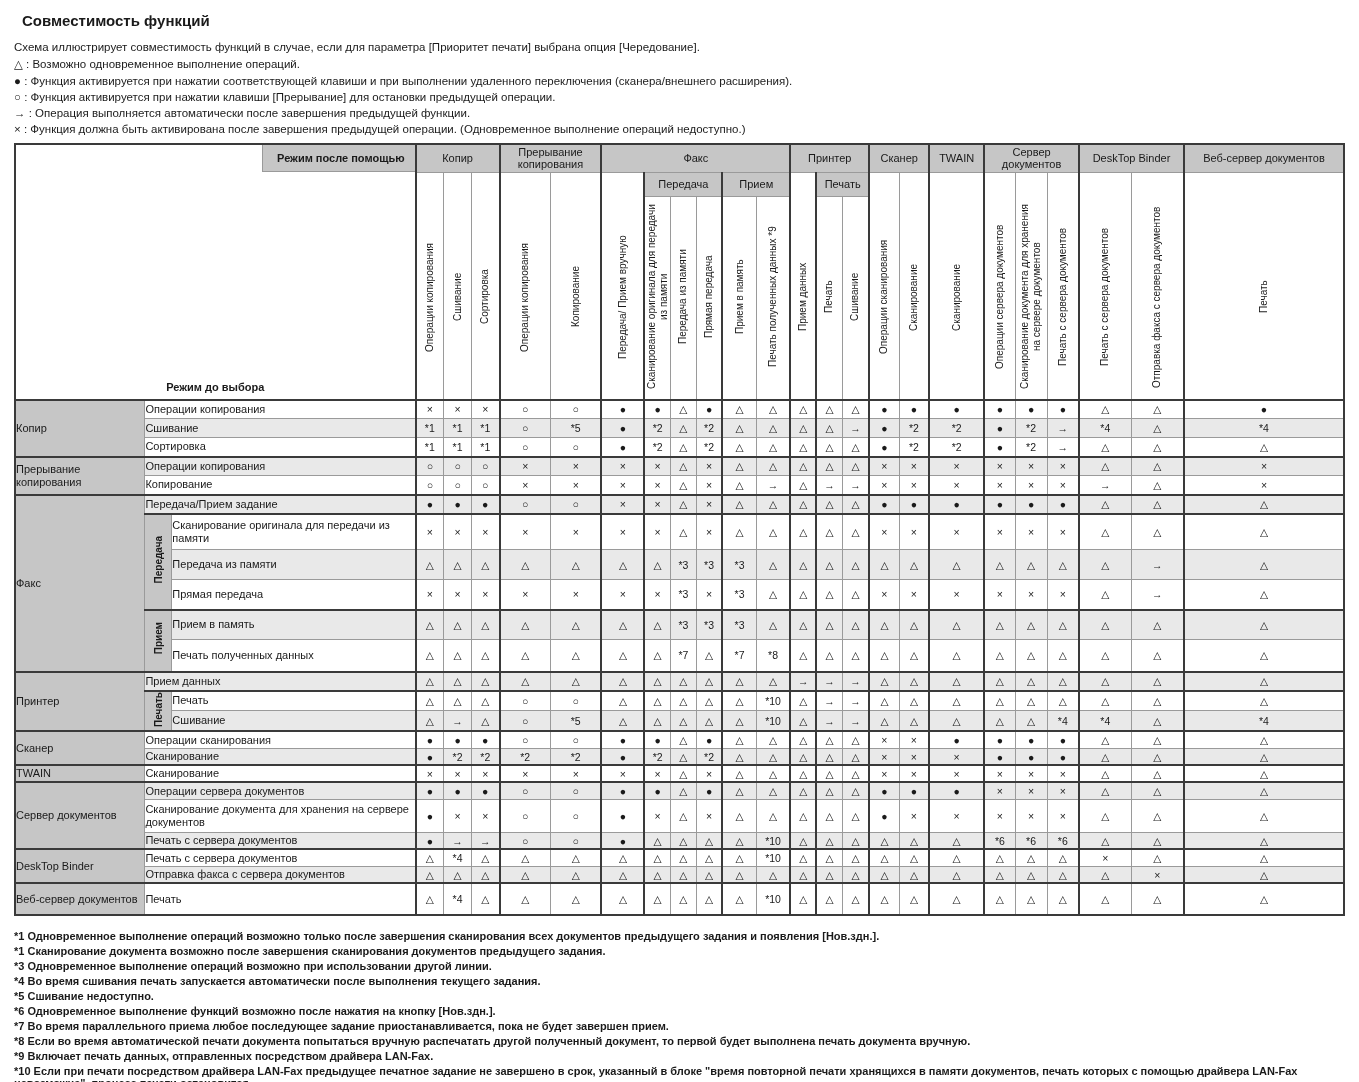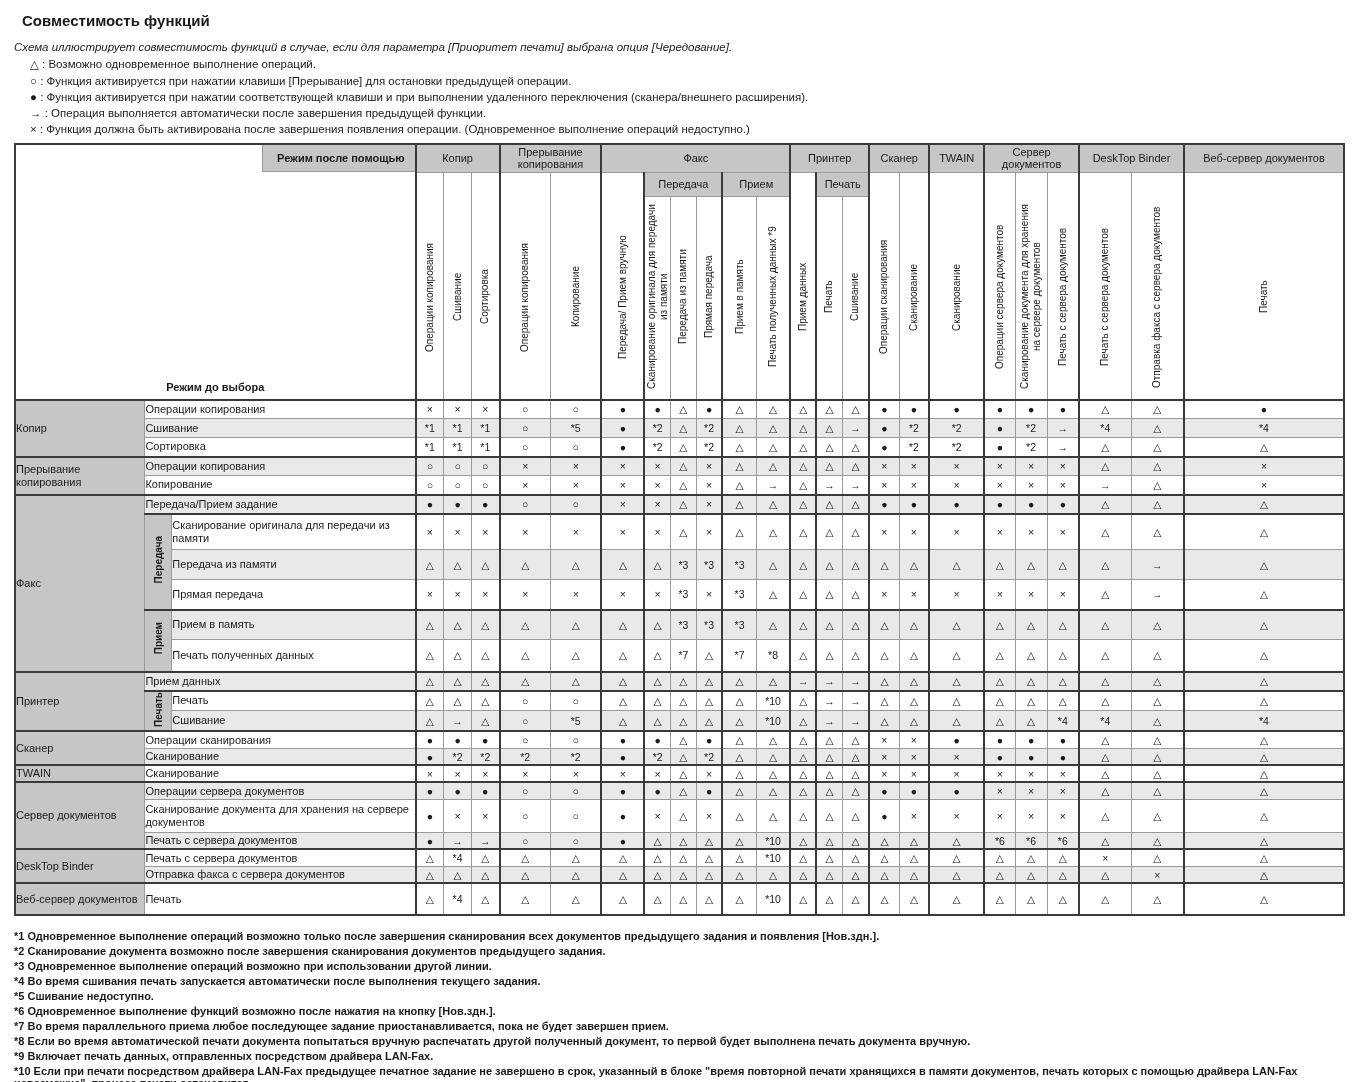--- a/index.html
+++ b/index.html
@@ -1,20 +1,20 @@
 <!DOCTYPE html>
 <html style="--gray: #c6c6c6; --shade: #e9e9e9; --bdark: #3a3a3a; --blight: #9a9a9a;"><head>
 <meta charset="utf-8">
 <style>
   html,body{margin:0;padding:0;background:#fff;color:#1a1a1a;
     font-family:"Liberation Sans","DejaVu Sans",sans-serif;}
   .page{width:1359px;box-sizing:border-box;padding:8px 14px 6px 14px;}
   .title{font-size:15px;font-weight:bold;margin:4px 0 12px 8px;}
-  .intro{font-size:11.5px;margin:0 0 4px 0;font-style:italic;}
-  .legend-line{font-size:11.5px;margin:4px 16px;}
+  .intro{font-size:11.5px;margin:0 0 4px 0;}
+  .legend-line{font-size:11.5px;margin:4px 0;}
   table.compat{border-collapse:collapse;table-layout:fixed;margin-top:8px;
     border:2px solid var(--bdark);}
   table.compat th,table.compat td{border:1px solid var(--blight);padding:0;
     font-weight:normal;overflow:hidden;}
   .heavyL{border-left:2px solid var(--bdark) !important;}
   tr.heavyT th,tr.heavyT td{border-top:2px solid var(--bdark);}
   .ghead{background:var(--gray);font-size:11px;font-weight:bold;text-align:center;
     padding:1px 2px;line-height:12px;}
   .shead{background:var(--gray);font-size:11px;font-weight:bold;text-align:center;}
   .vcell{vertical-align:bottom;background:#fff;}
@@ -38,24 +38,24 @@
   .footnote-line{font-size:11px;margin:3px 0;font-weight:bold;}
 </style>
 </head>
 <body>
 
 <div class="page">
   <div class="title">Совместимость функций</div>
   <div class="intro">Схема иллюстрирует совместимость функций в случае, если для параметра [Приоритет печати] выбрана опция [Чередование].</div>
   <div class="legend">
       <div class="legend-line">△ : Возможно одновременное выполнение операций.</div>
+      <div class="legend-line">● : Функция активируется при нажатии соответствующей клавиши и при выполнении удаленного переключения (сканера/внешнего расширения).</div>
       <div class="legend-line">○ : Функция активируется при нажатии клавиши [Прерывание] для остановки предыдущей операции.</div>
-      <div class="legend-line">● : Функция активируется при нажатии соответствующей клавиши и при выполнении удаленного переключения (сканера/внешнего расширения).</div>
       <div class="legend-line">→ : Операция выполняется автоматически после завершения предыдущей функции.</div>
-      <div class="legend-line">× : Функция должна быть активирована после завершения появления операции. (Одновременное выполнение операций недоступно.)</div>
+      <div class="legend-line">× : Функция должна быть активирована после завершения предыдущей операции. (Одновременное выполнение операций недоступно.)</div>
     </div>
 
   <table class="compat">
     <colgroup>
         <col style="width: 130px;">
         <col style="width: 27px;">
         <col style="width: 244px;">
         <col style="width: 28px;">
         <col style="width: 28px;">
         <col style="width: 28px;">
@@ -784,21 +784,21 @@
           <td class="cell">△</td>
           <td class="cell heavyL">△</td>
           <td class="cell">△</td>
           <td class="cell heavyL">△</td>
         </tr>
       </tbody>
   </table>
 
   <div class="footnotes">
       <div class="footnote-line">*1 Одновременное выполнение операций возможно только после завершения сканирования всех документов предыдущего задания и появления [Нов.здн.].</div>
-      <div class="footnote-line">*2 Сканирование документа возможно после завершения сканирования документов предыдущего задания.</div>
+      <div class="footnote-line">*1 Сканирование документа возможно после завершения сканирования документов предыдущего задания.</div>
       <div class="footnote-line">*3 Одновременное выполнение операций возможно при использовании другой линии.</div>
       <div class="footnote-line">*4 Во время сшивания печать запускается автоматически после выполнения текущего задания.</div>
       <div class="footnote-line">*5 Сшивание недоступно.</div>
       <div class="footnote-line">*6 Одновременное выполнение функций возможно после нажатия на кнопку [Нов.здн.].</div>
       <div class="footnote-line">*7 Во время параллельного приема любое последующее задание приостанавливается, пока не будет завершен прием.</div>
       <div class="footnote-line">*8 Если во время автоматической печати документа попытаться вручную распечатать другой полученный документ, то первой будет выполнена печать документа вручную.</div>
       <div class="footnote-line">*9 Включает печать данных, отправленных посредством драйвера LAN-Fax.</div>
       <div class="footnote-line">*10 Если при печати посредством драйвера LAN-Fax предыдущее печатное задание не завершено в срок, указанный в блоке "время повторной печати хранящихся в памяти документов, печать которых с помощью драйвера LAN-Fax невозможна", процесс печати остановится.</div>
     </div>
 

